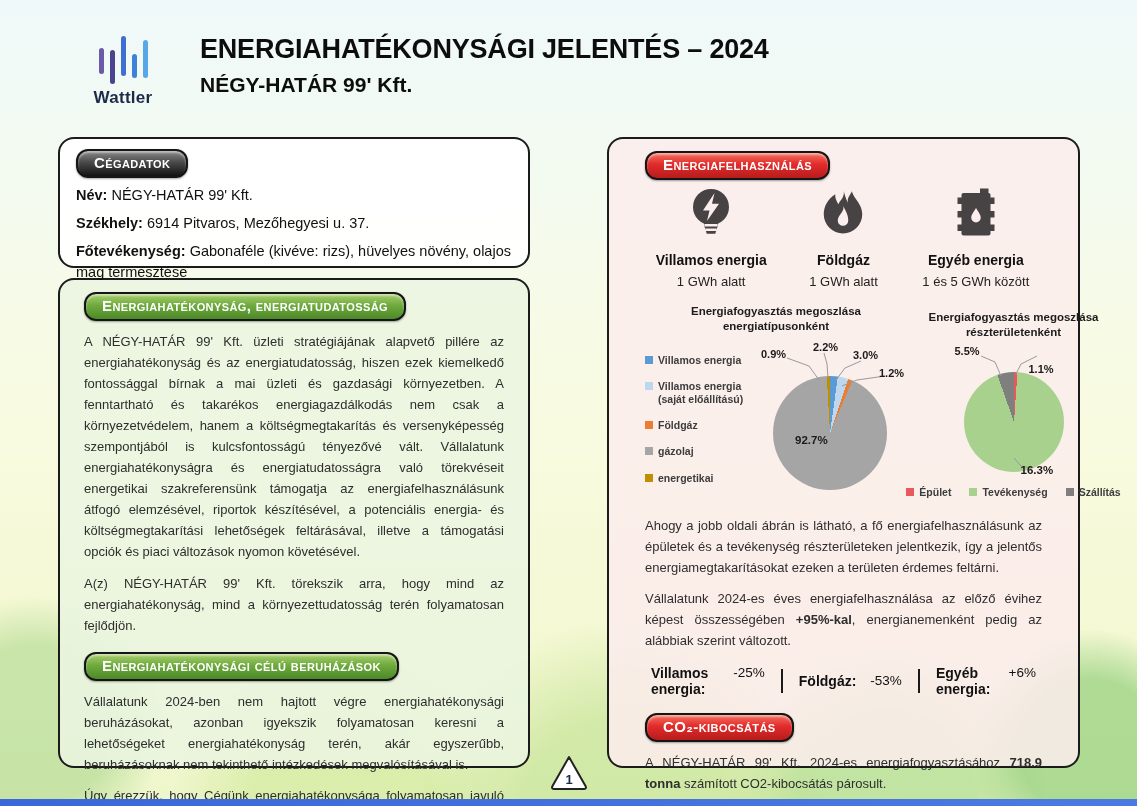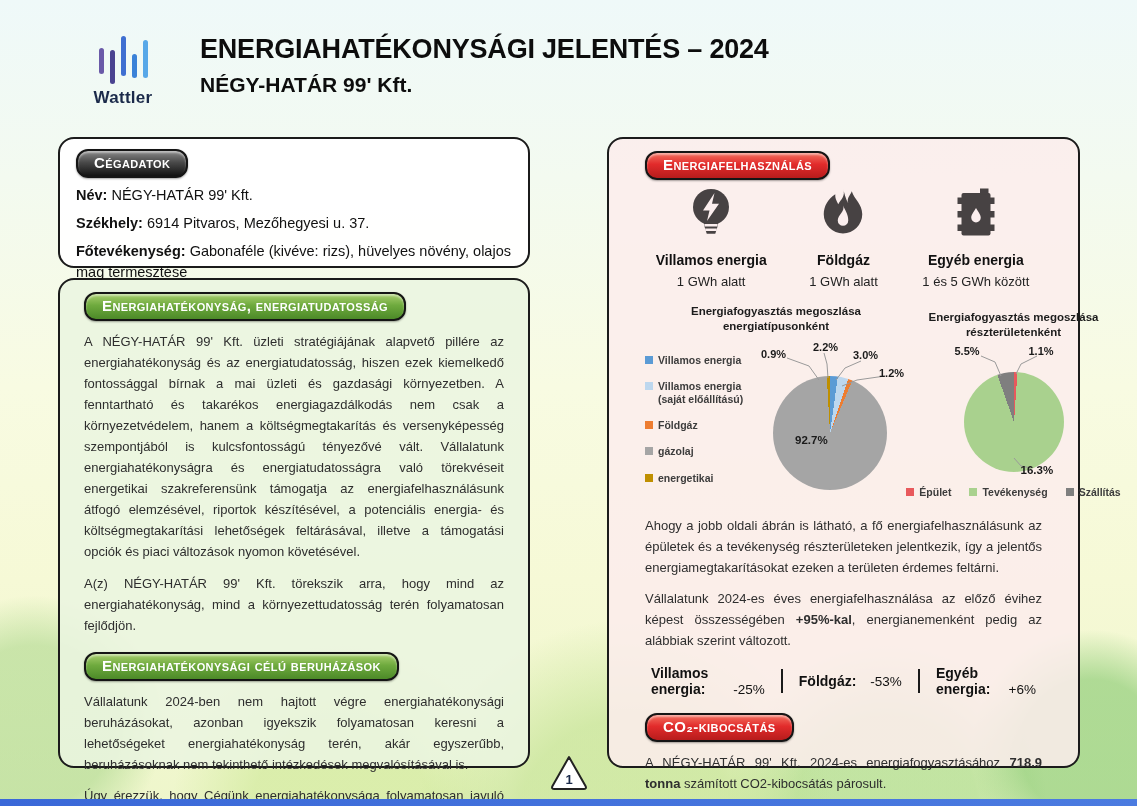--- a/index.html
+++ b/index.html
@@ -83,29 +83,29 @@
   .big-label { font-size:11.5px; }
   .lines { position:absolute; left:0; top:0; pointer-events:none; }
   
   .c-09 { left:4px;  top:12px; }
   .c-22 { left:56px; top:5px; }
   .c-30 { left:96px; top:13px; }
   .c-12 { left:122px;top:31px; }
   .c-927{ left:38px; top:98px; }
   
   .c-55 { left:16px; top:5px; }
-  .c-11 { left:90px; top:5px; }
+  .c-11 { left:90px; top:23px; }
   .c-935{ left:82px; top:124px; }
   .legend-h { display:flex; justify-content:center; gap:18px; margin-top:6px; }
   .legend-h .legend-item { display:flex; align-items:center; gap:5px; font-size:10.5px; font-weight:700; color:#3c3c3c; }
   .legend-h .swatch { width:8px; height:8px; }
 
   
   .changes { display:flex; align-items:center; margin-top:14px; padding:0 6px; }
-  .chg { display:flex; align-items:flex-end; gap:14px; }
+  .chg { display:flex; align-items:flex-start; gap:14px; }
   .chg .lab { font-size:14px; font-weight:700; color:#111; }
   .chg .val { font-size:13.5px; color:#111; }
   .sep { width:3px; height:24px; background:#1a1a1a; margin:0 16px; }
 
   .co2-badge-row { margin-top:16px; }
 
   
   .page-marker { position:absolute; left:548px; top:754px; width:42px; height:38px; }
   .page-marker text { font:700 13px "Liberation Sans", sans-serif; fill:#1a2a4a; }
 </style>

